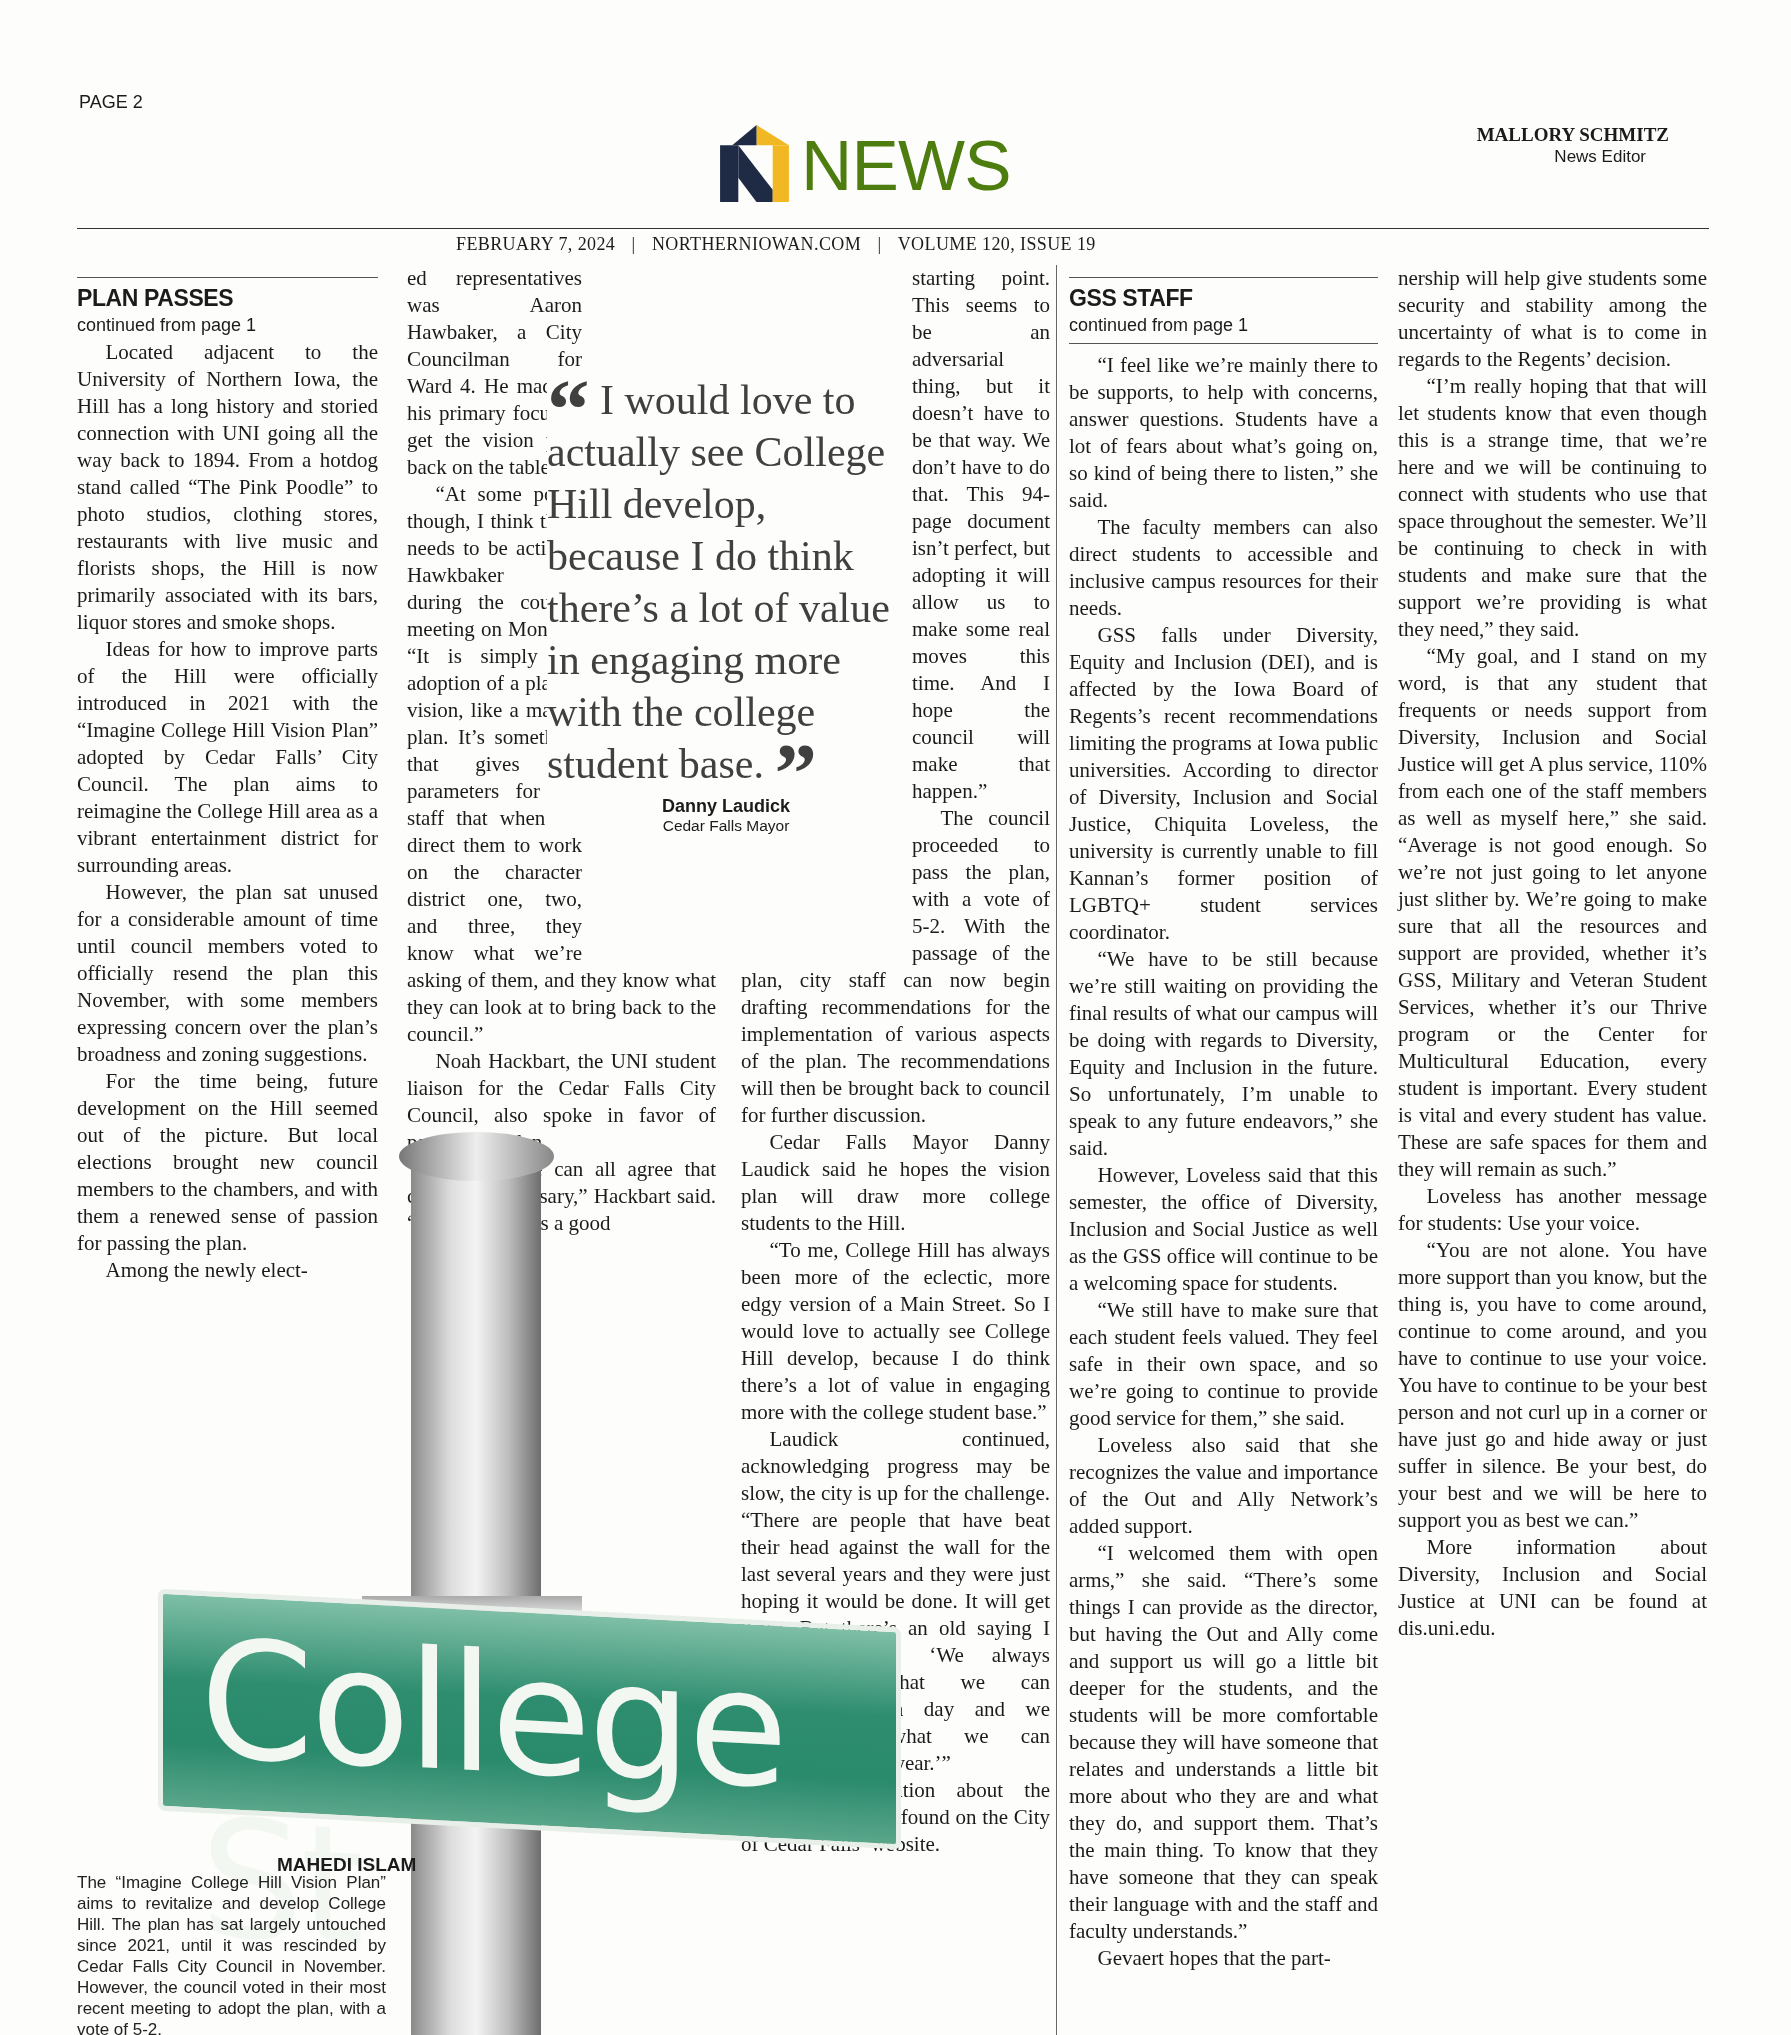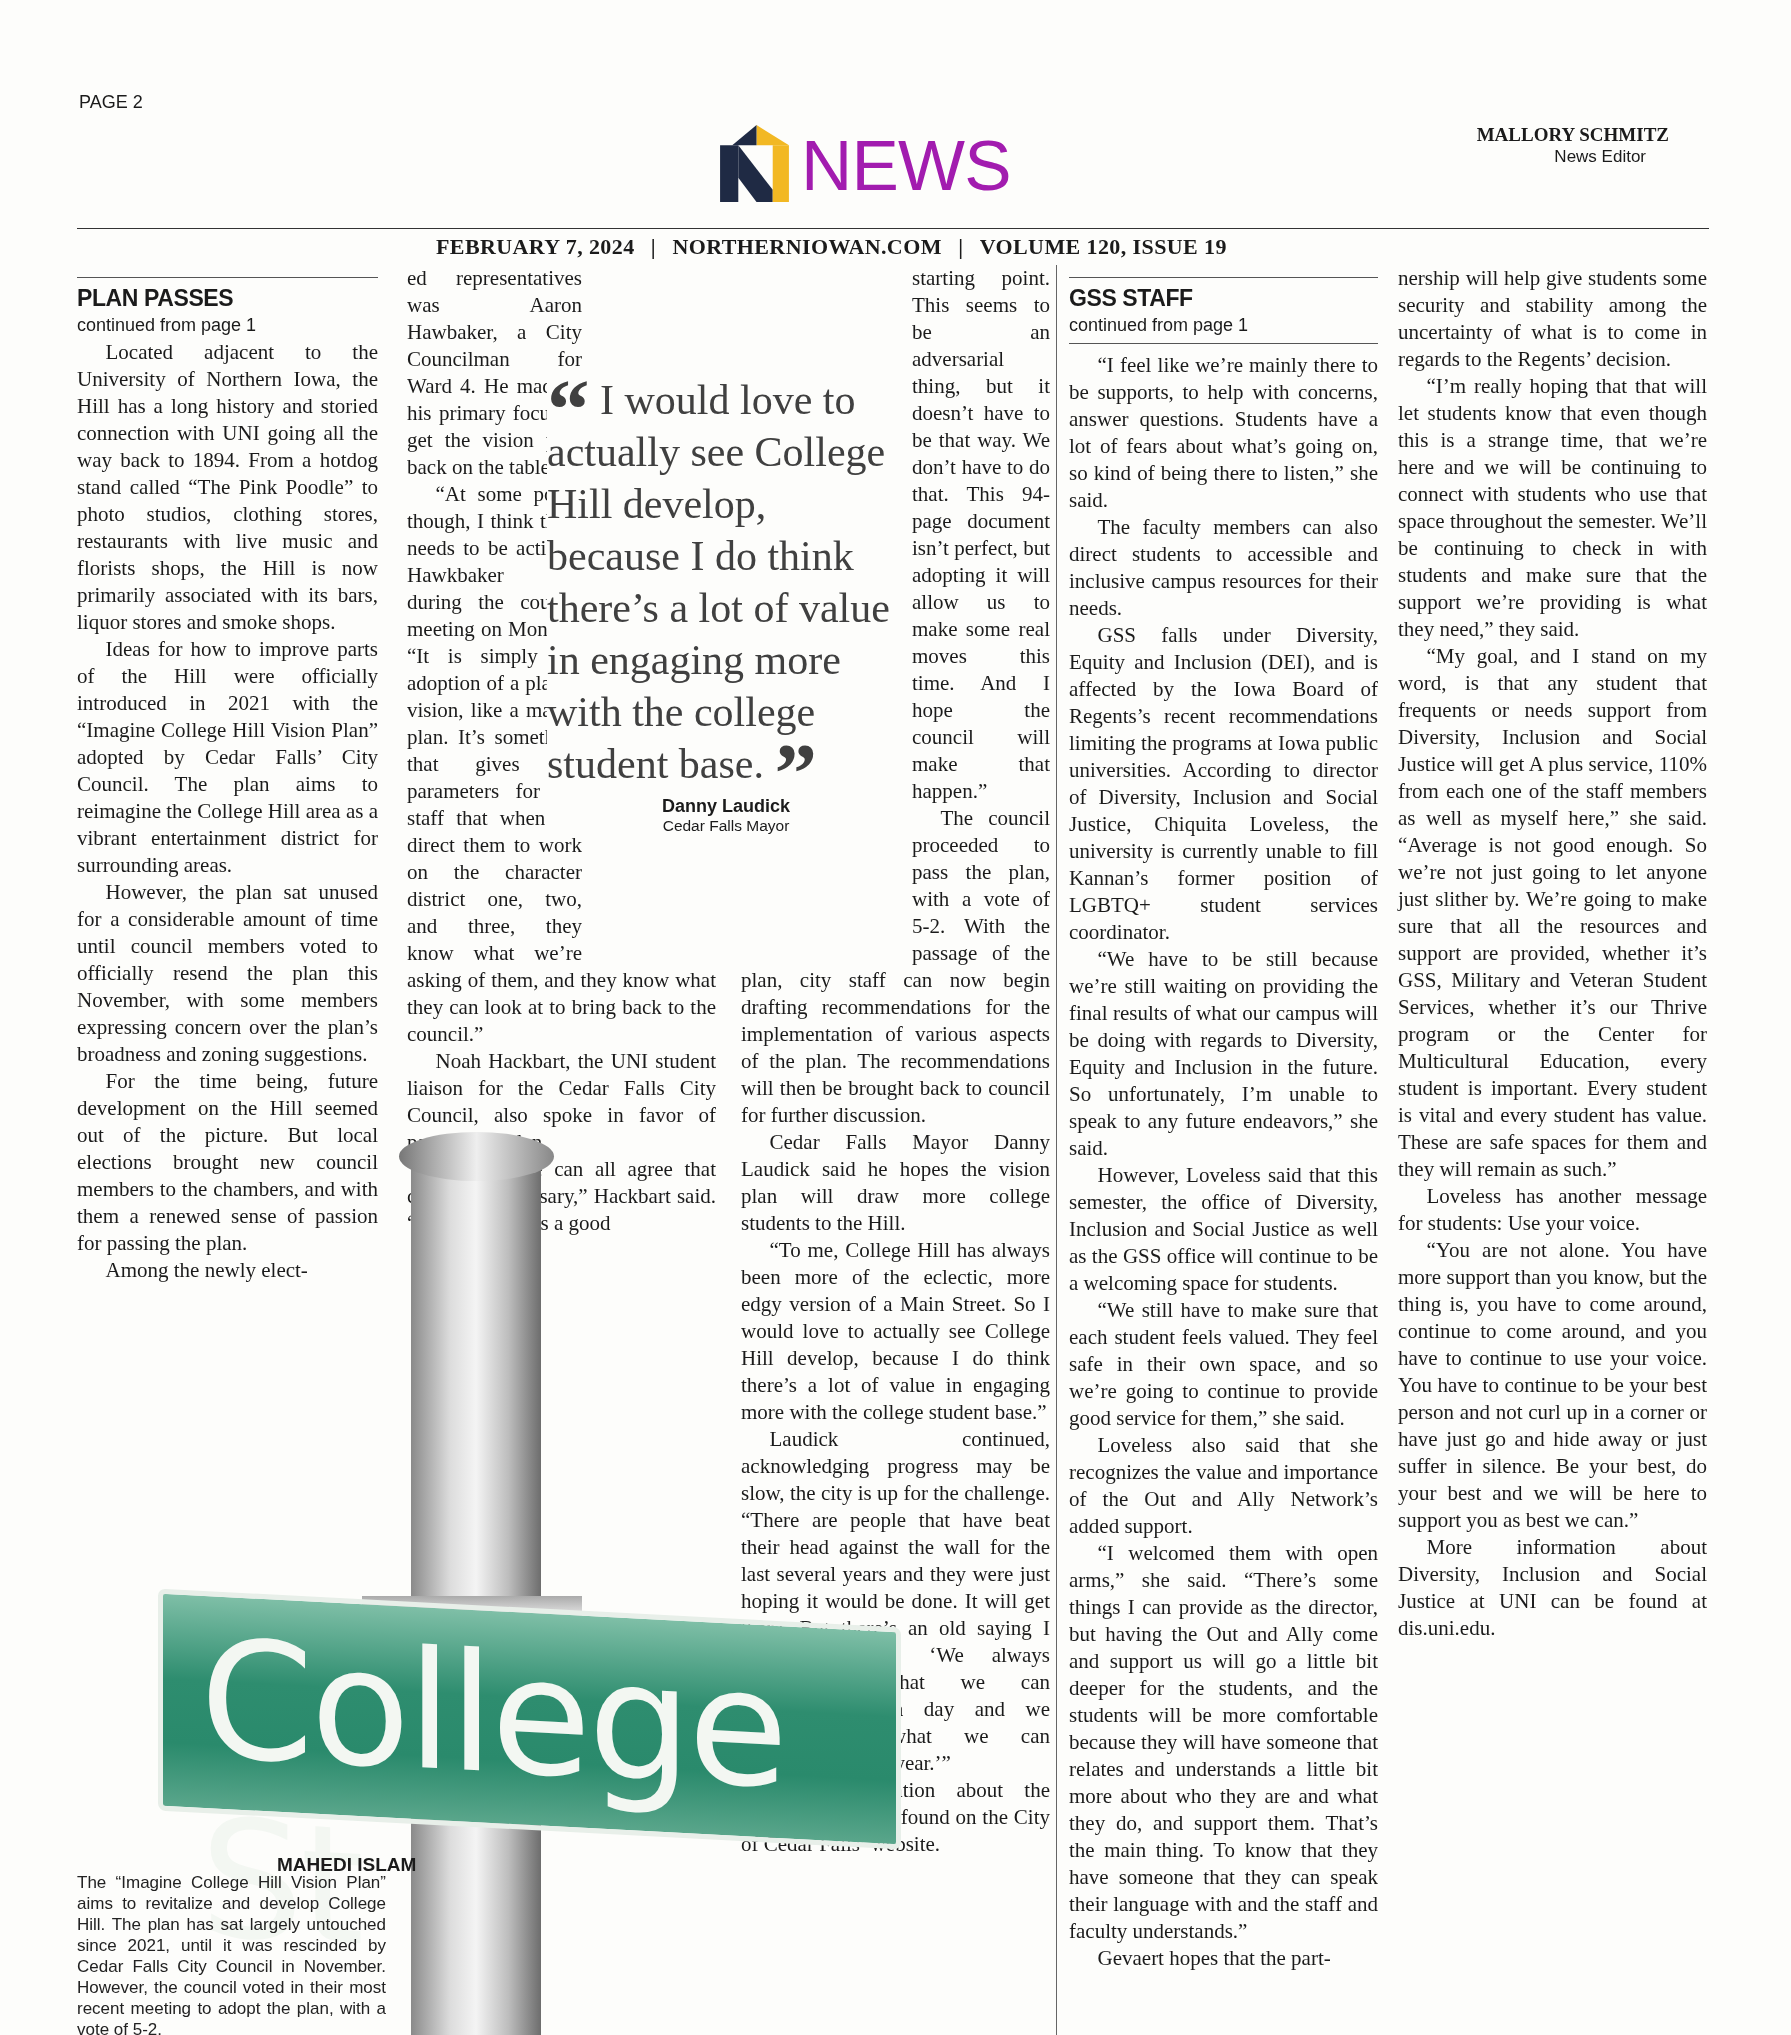--- a/index.html
+++ b/index.html
@@ -5,25 +5,25 @@
   html, body { margin:0; padding:0; }
   body { width:1791px; height:2768px; background:#fdfdfb; position:relative; overflow:hidden; font-family:"Liberation Serif", serif; color:#1b1b1b; }
   .abs { position:absolute; }
   .sans { font-family:"Liberation Sans", sans-serif; }
   .serif { font-family:"Liberation Serif", serif; }
 
   
   .page-no { left:79px; top:92px; font-size:18px; }
   .logo { left:716px; top:92px; width:326px; height:122px; }
   .logo-n { position:absolute; left:0; top:28.5px; width:77px; height:81px; }
-  .logo-word { position:absolute; left:85px; top:33px; font-family:"Liberation Sans", sans-serif; font-size:71px; color:#a21caf; letter-spacing:-0.8px; }
+  .logo-word { position:absolute; left:85px; top:33px; font-family:"Liberation Sans", sans-serif; font-size:71px; color:#4d7c0f; letter-spacing:-0.8px; }
   .editor-name { right:122px; top:124px; font-size:19px; font-weight:bold; text-align:center; }
   .editor-title { right:145px; top:147px; font-size:17px; text-align:center; }
   .rule-top { left:77px; top:228px; width:1632px; height:1.2px; background:#333; }
-  .dateline { left:436px; top:234px; font-size:22px; letter-spacing:0.4px; white-space:nowrap;font-weight:bold; }
+  .dateline { left:456px; top:234px; font-size:18px; letter-spacing:0.4px; white-space:nowrap; }
   .dateline span { display:inline-block; }
   .sep { margin:0 16.3px; }
 
   
   .col { font-size:21px; line-height:27px; text-align:justify; hyphens:auto; }
   .col p { margin:0; text-indent:28.5px; }
   .col p.noind { text-indent:0; }
   .col-head { text-align:left; }
   .col-head .h { font-family:"Liberation Sans", sans-serif; font-weight:bold; font-size:23px; letter-spacing:-0.4px; }
   .col-head .s { font-family:"Liberation Sans", sans-serif; font-size:18px; }

